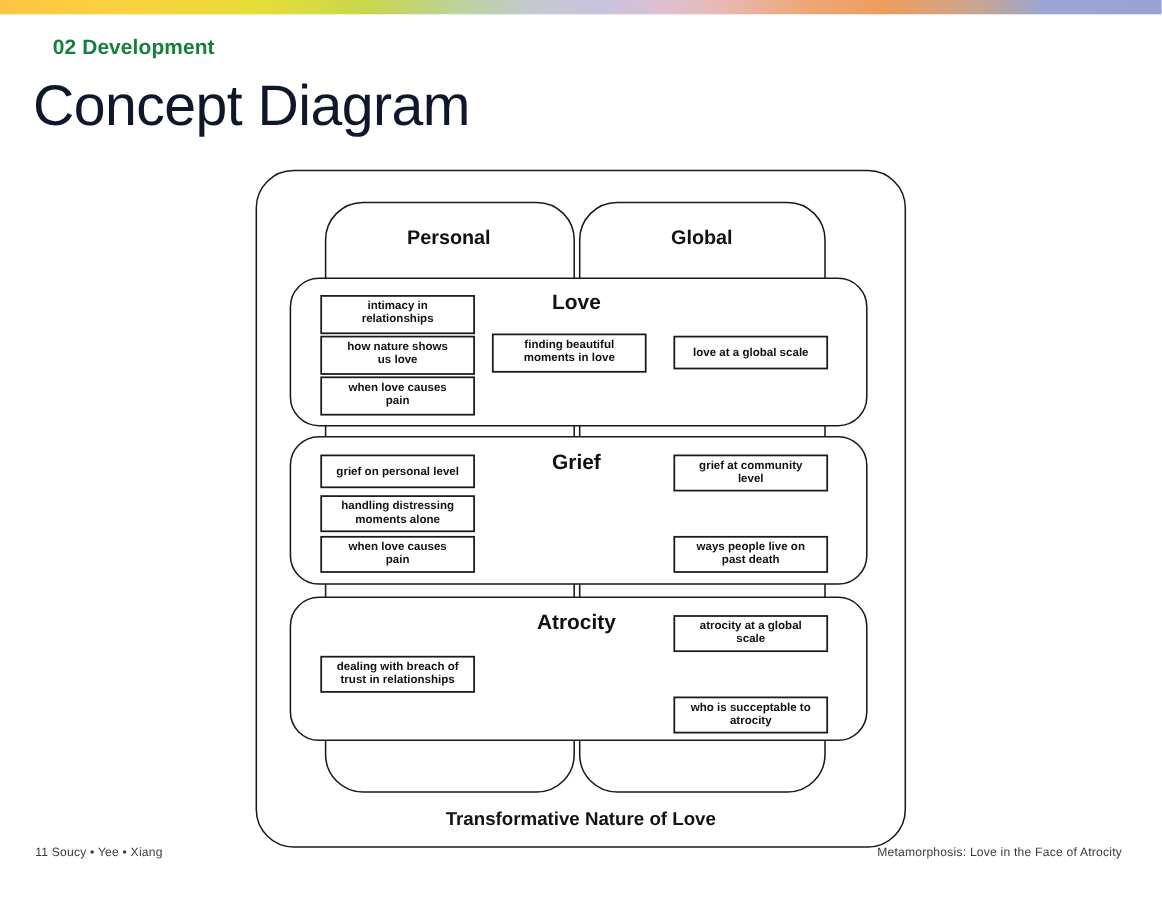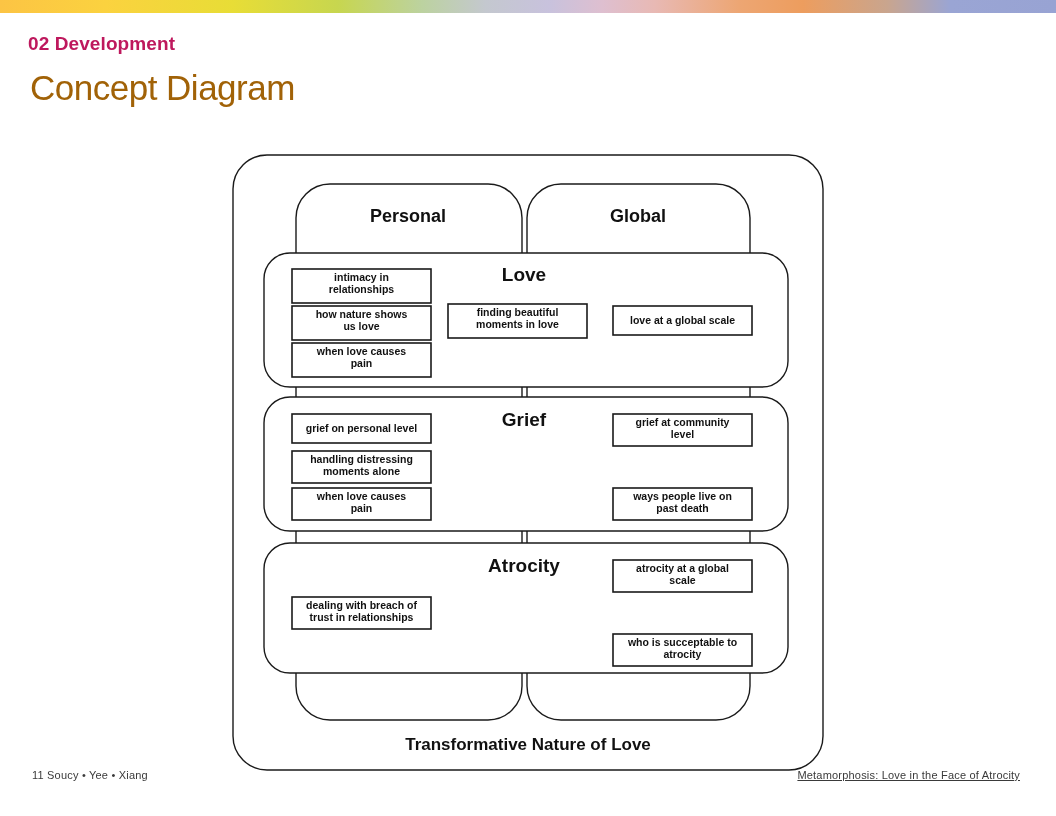--- a/index.html
+++ b/index.html
@@ -23,36 +23,36 @@
       #c8c2dd 52%,
       #debfd0 57%,
       #e8b9b4 62%,
       #eda673 70%,
       #ed9d5e 76%,
       #c9a58e 84%,
       #9aa5d4 90%,
       #98a3d3 100%);
   }
   #eyebrow{
-    position:absolute;left:28px;top:33px;
+    position:absolute;left:48px;top:33px;
     font-size:19px;font-weight:700;letter-spacing:.1px;
-    color:#be185d;
+    color:#15803d;
   }
   #page-title{
     position:absolute;left:30px;top:68px;
-    font-size:35px;font-weight:400;letter-spacing:-.5px;
-    color:#a16207;line-height:1.15;
+    font-size:52px;font-weight:400;letter-spacing:-.5px;
+    color:#0f172a;line-height:1.15;
   }
   #footer-left{
     position:absolute;left:32px;top:769px;
     font-size:11px;color:#3a3a3a;letter-spacing:.2px;text-align:right;
   }
   #footer-right{
     position:absolute;right:36px;top:769px;
-    font-size:11px;color:#3a3a3a;letter-spacing:.2px;text-align:right;text-decoration:underline;
+    font-size:11px;color:#3a3a3a;letter-spacing:.2px;text-align:right;
   }
   #diagram{
     position:absolute;left:0;top:0;width:1036px;height:816px;
   }
   svg{display:block;}
   .shape{fill:#ffffff;stroke:#1a1a1a;stroke-width:1.4;}
   .node-box{fill:#ffffff;stroke:#1a1a1a;stroke-width:1.6;}
   .col-label{font-family:"Liberation Sans",sans-serif;font-size:18px;font-weight:700;fill:#111111;text-anchor:middle;}
   .band-label{font-family:"Liberation Sans",sans-serif;font-size:19px;font-weight:700;fill:#111111;text-anchor:middle;}
   .outer-label{font-family:"Liberation Sans",sans-serif;font-size:17px;font-weight:700;fill:#111111;text-anchor:middle;}

